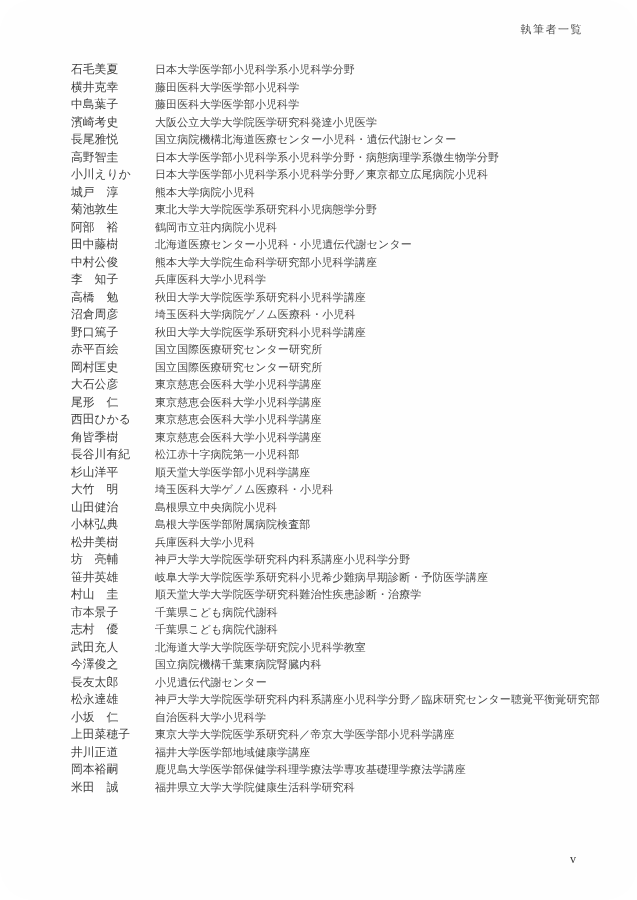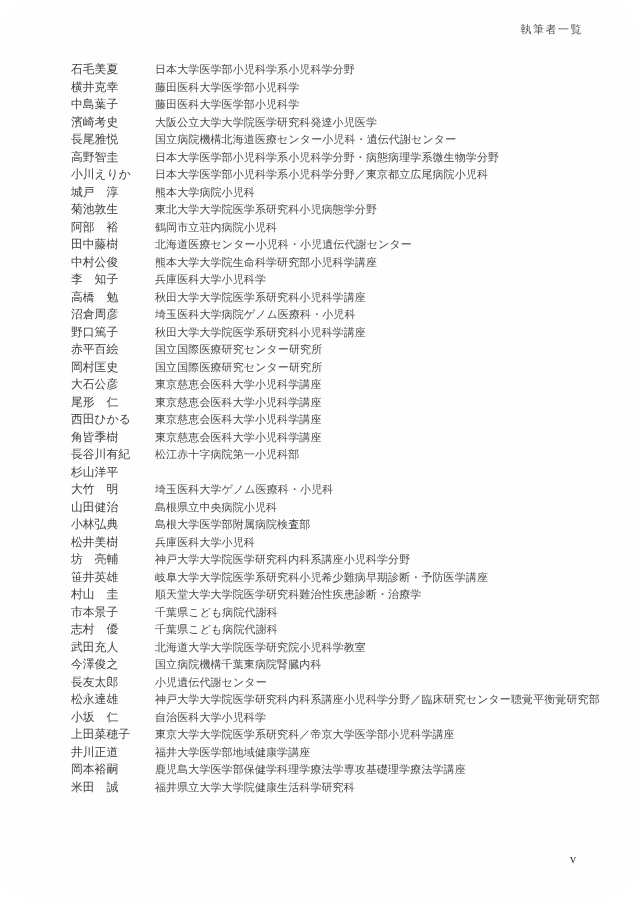--- a/index.html
+++ b/index.html
@@ -172,20 +172,21 @@
       <span class="affil">東京慈恵会医科大学小児科学講座</span>
     </div>
 
     <div class="row">
       <span class="name">長谷川有紀</span>
       <span class="affil">松江赤十字病院第一小児科部</span>
     </div>
 
     <div class="row">
       <span class="name">杉山洋平</span>
+      <span class="affil">順天堂大学医学部小児科学講座</span>
     </div>
 
     <div class="row">
       <span class="name">大竹　明</span>
       <span class="affil">埼玉医科大学ゲノム医療科・小児科</span>
     </div>
 
     <div class="row">
       <span class="name">山田健治</span>
       <span class="affil">島根県立中央病院小児科</span>

